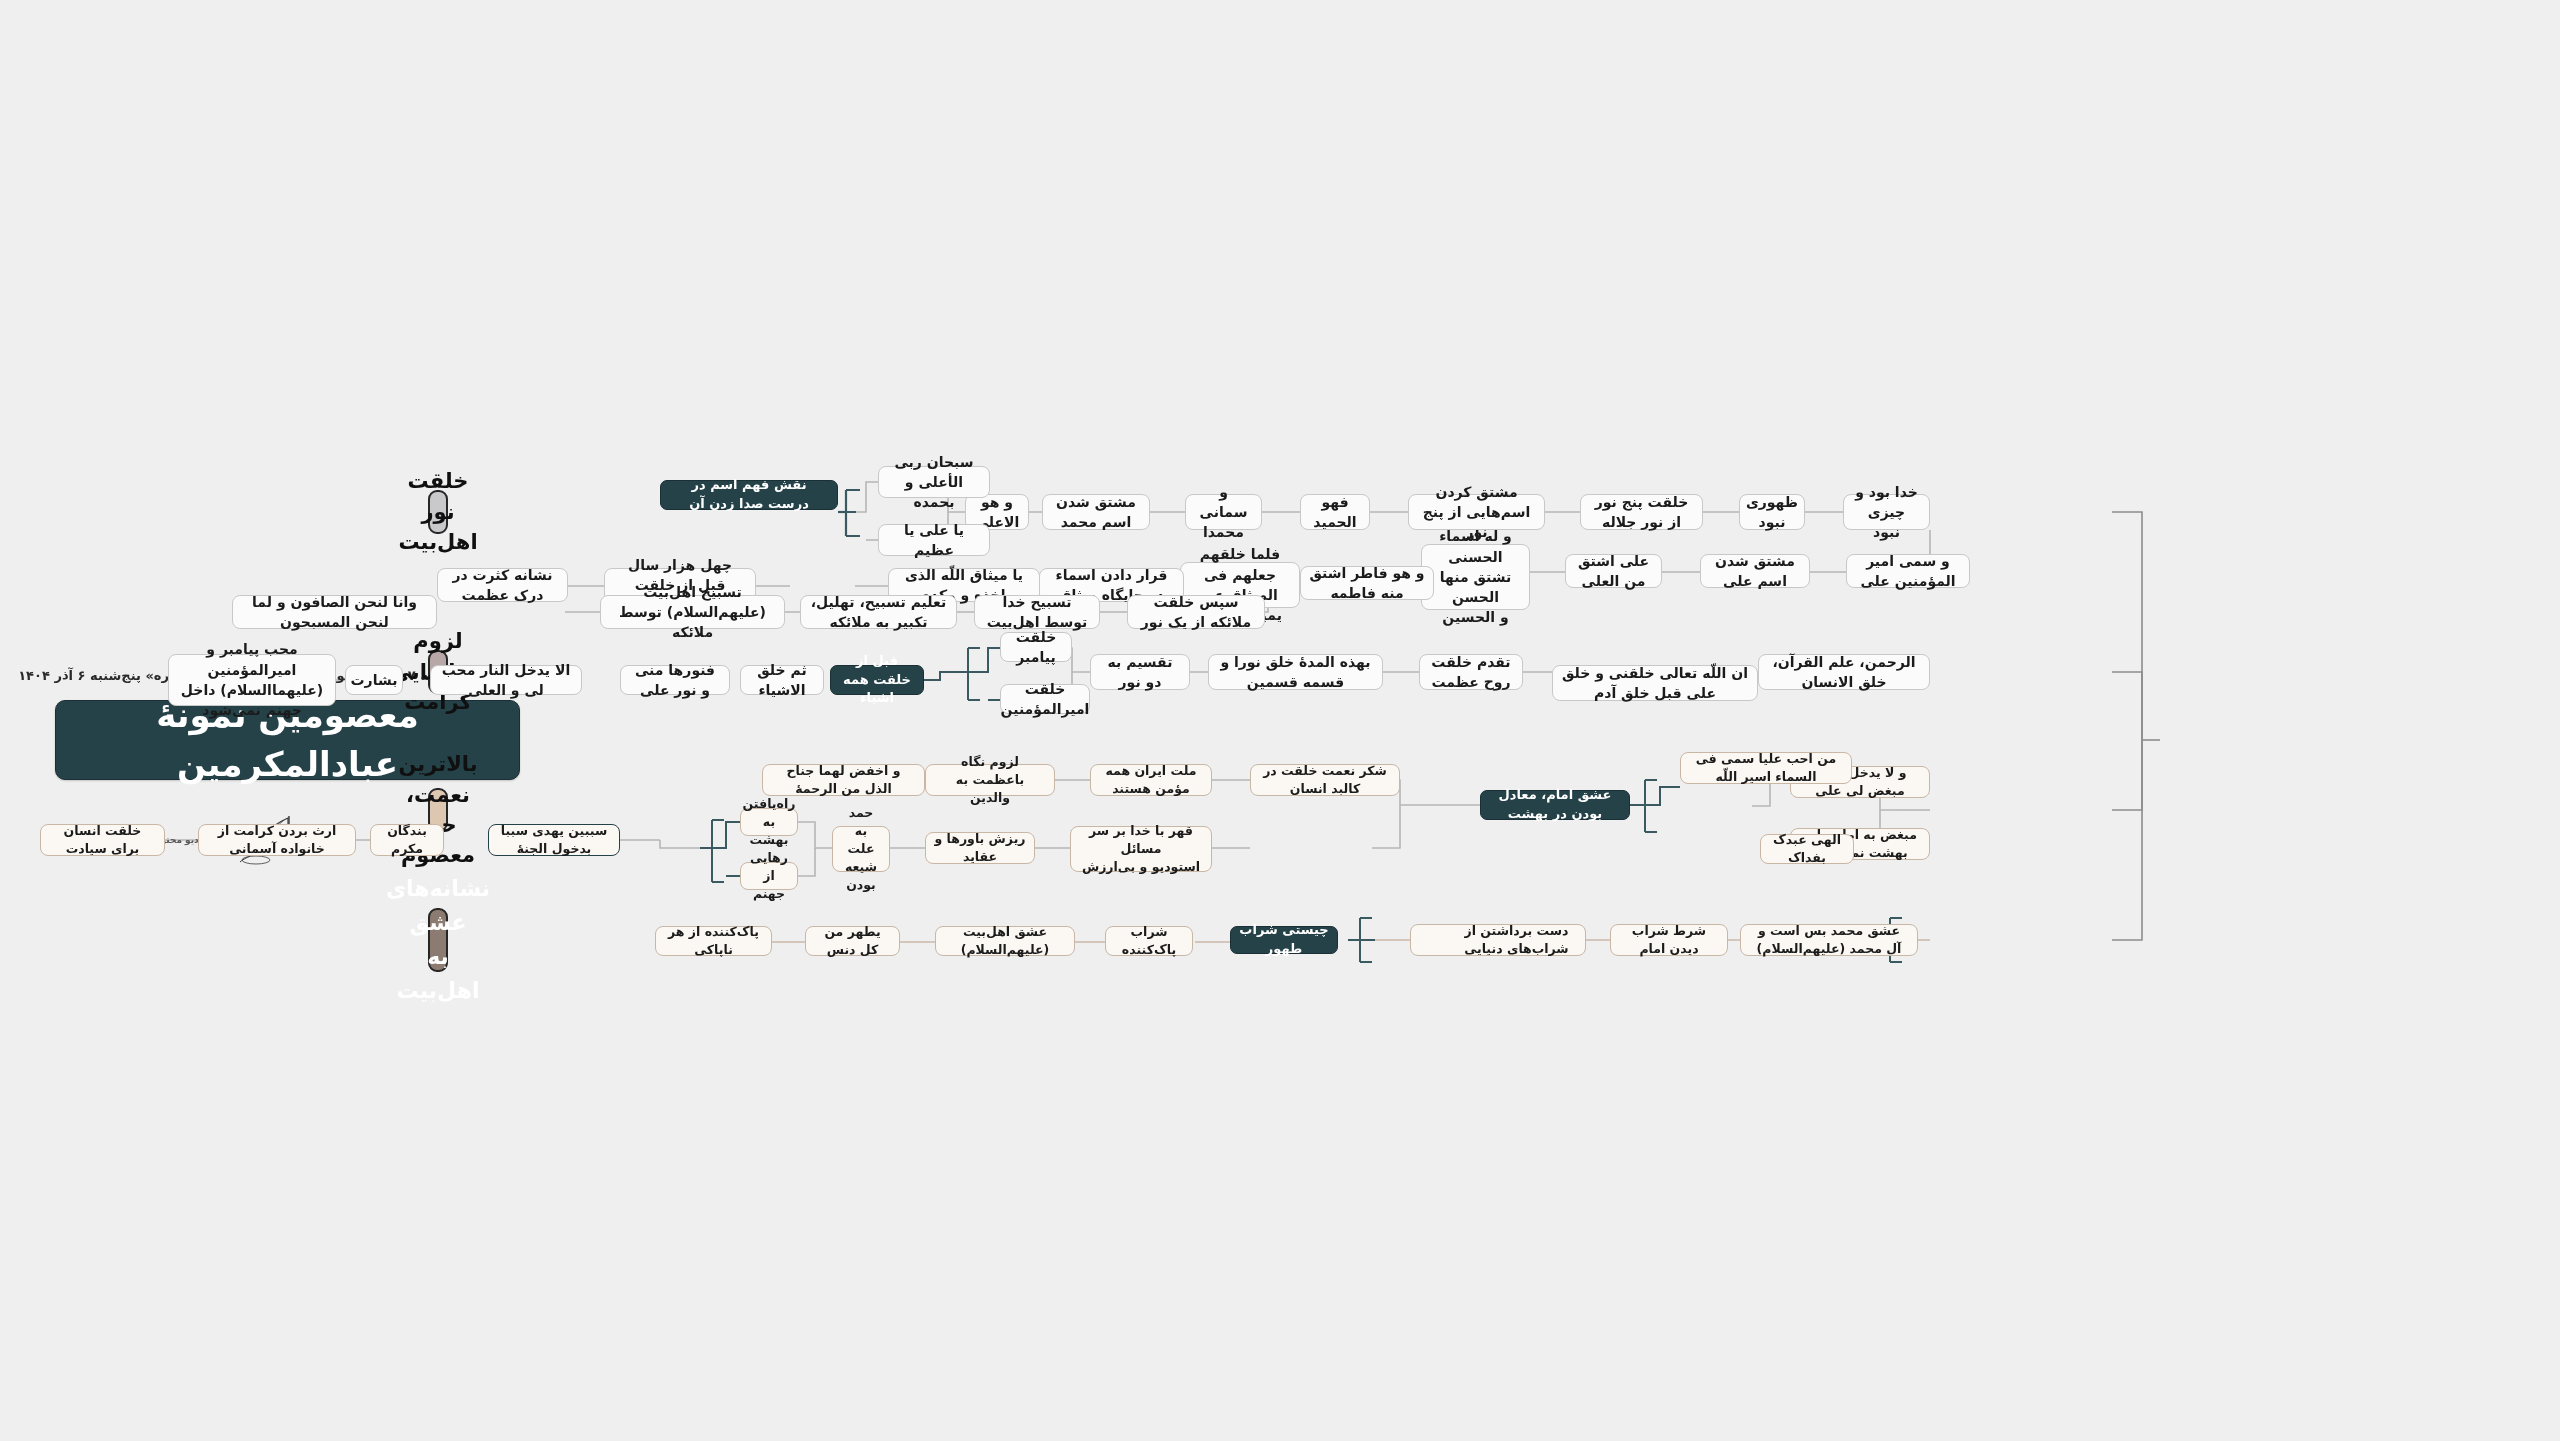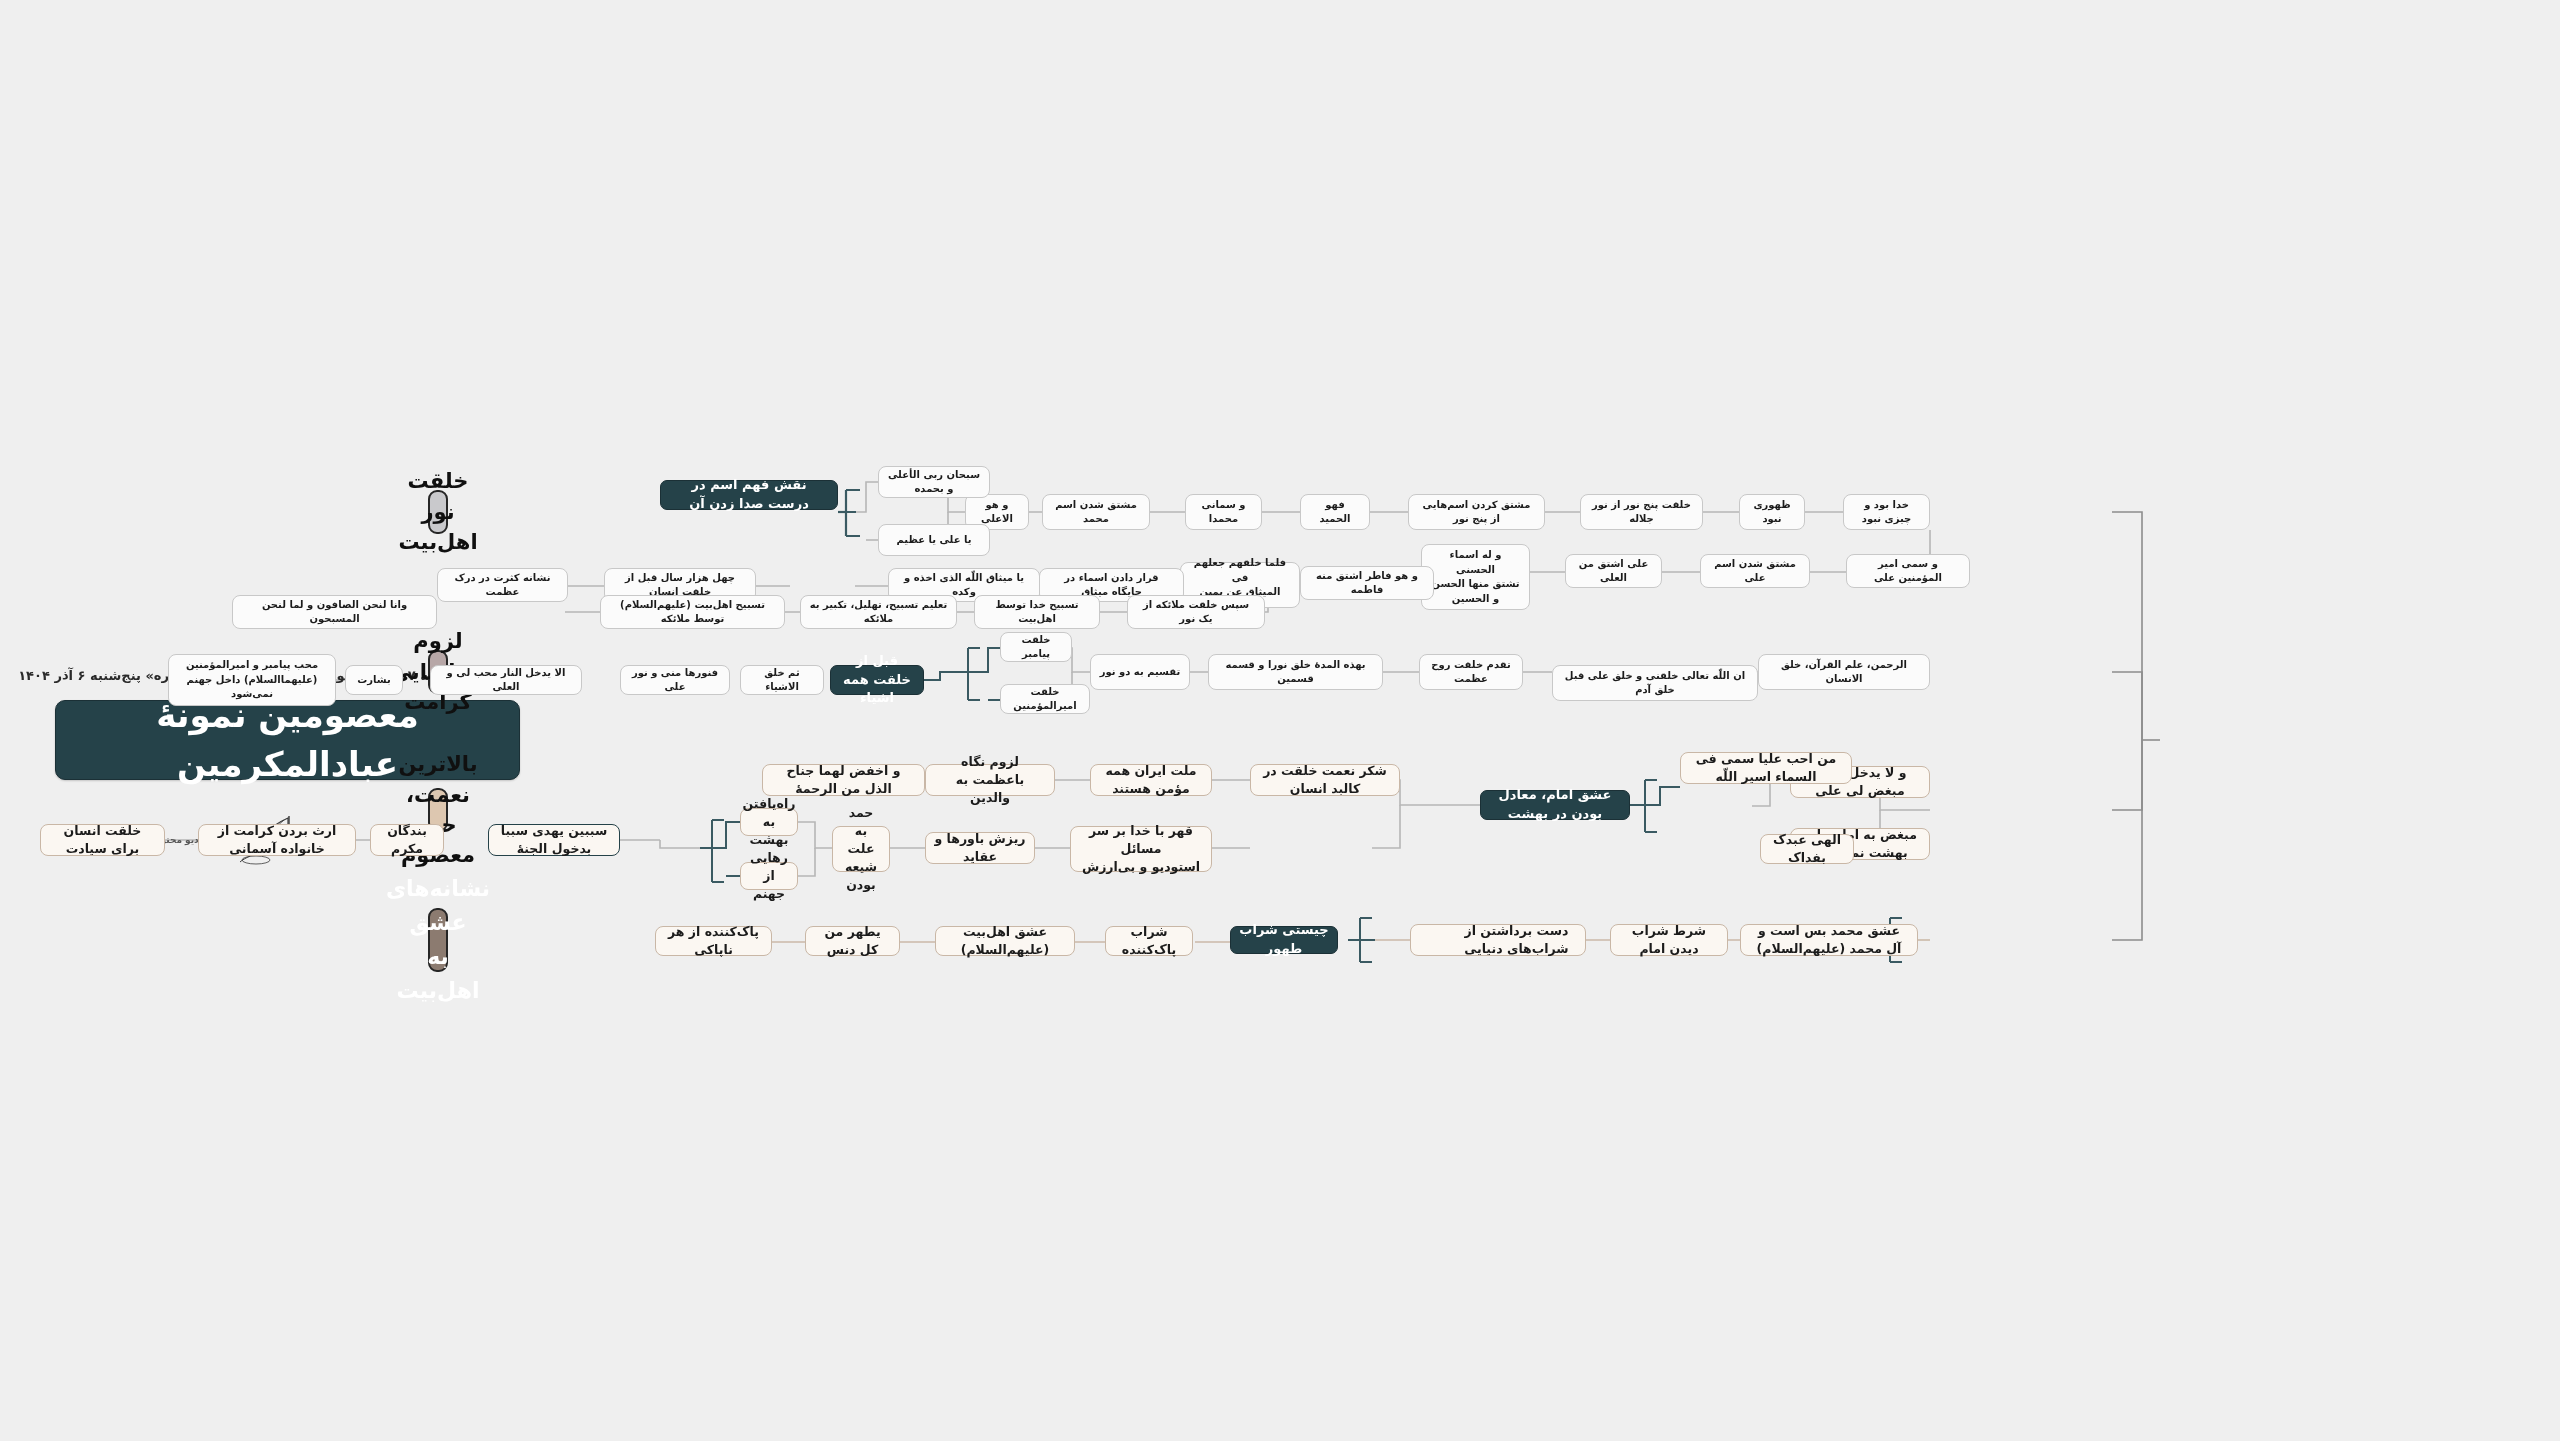--- a/index.html
+++ b/index.html
@@ -81,21 +81,21 @@
     background: #254249;
     color: #ffffff;
     border: 1px solid #1b3036;
     font-size: 13px;
     border-radius: 7px;
   }
   .n-white { 
     background: #fbfbfb;
     color: #1b1b1b;
     border: 1px solid #c8c8c8;
-    font-size: 10px;
+    font-size: 14px;
     border-radius: 8px;
   }
   .n-cream { 
     background: #fbf7f2;
     color: #1b1b1b;
     border: 1px solid #c9b7a6;
     font-size: 12.5px;
     border-radius: 8px;
   }
   .n-cream-strong {

